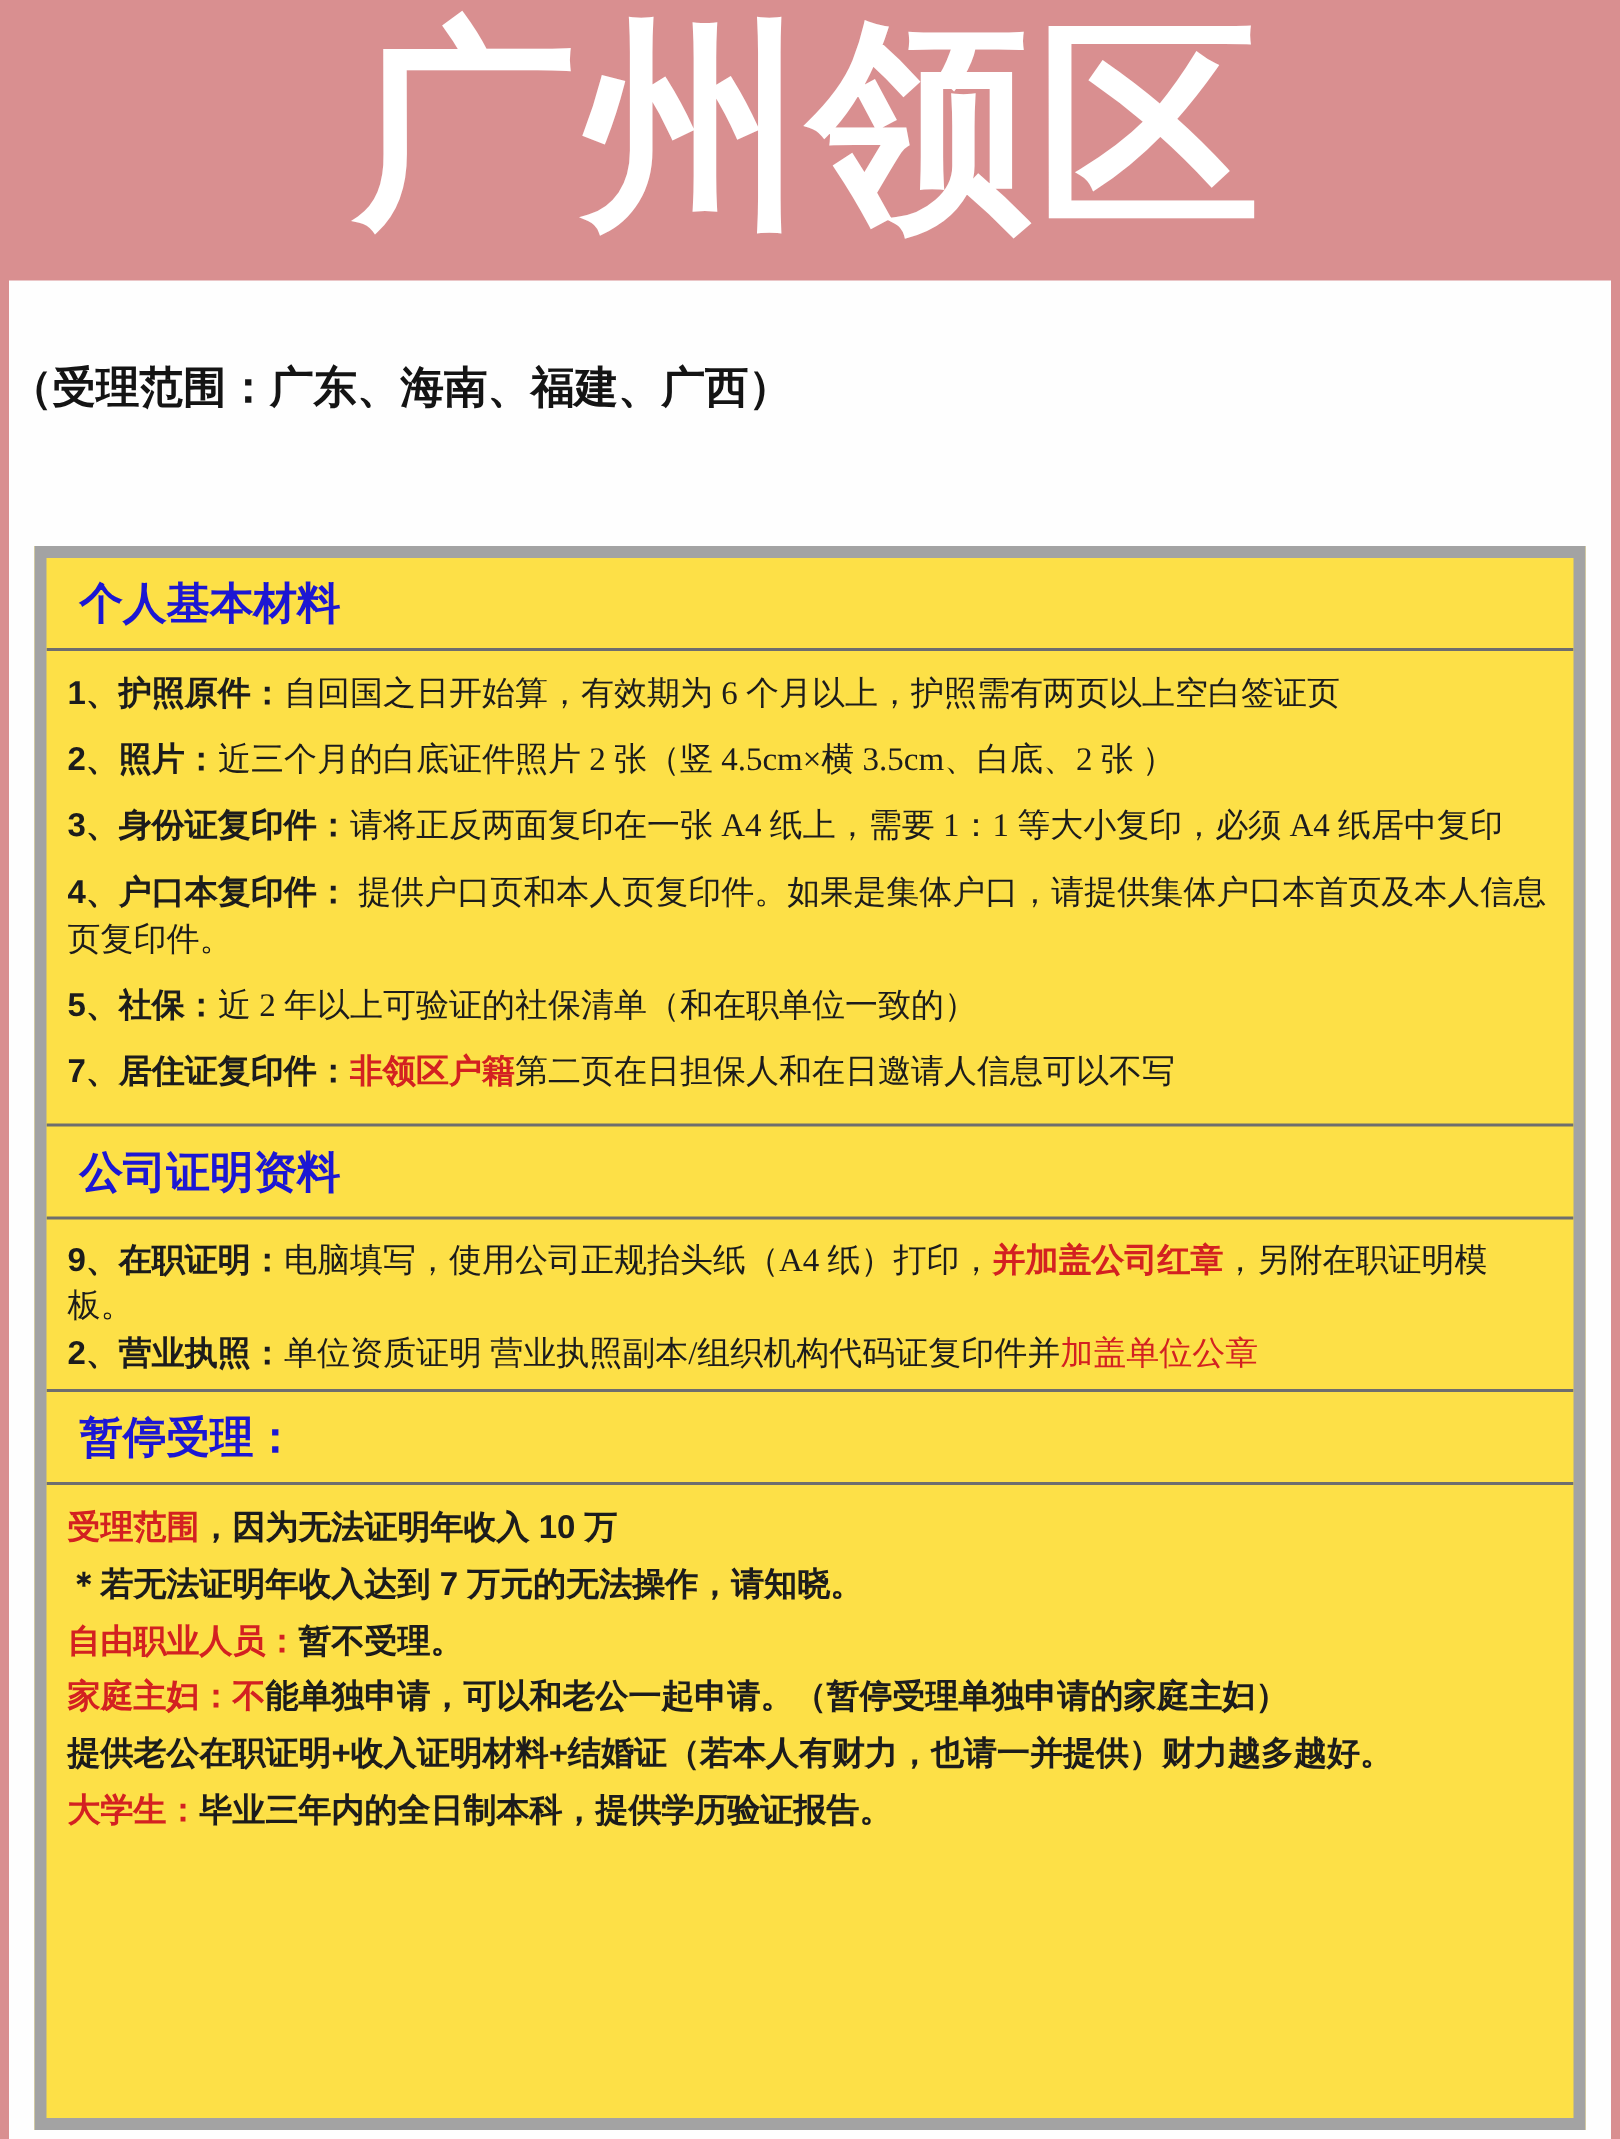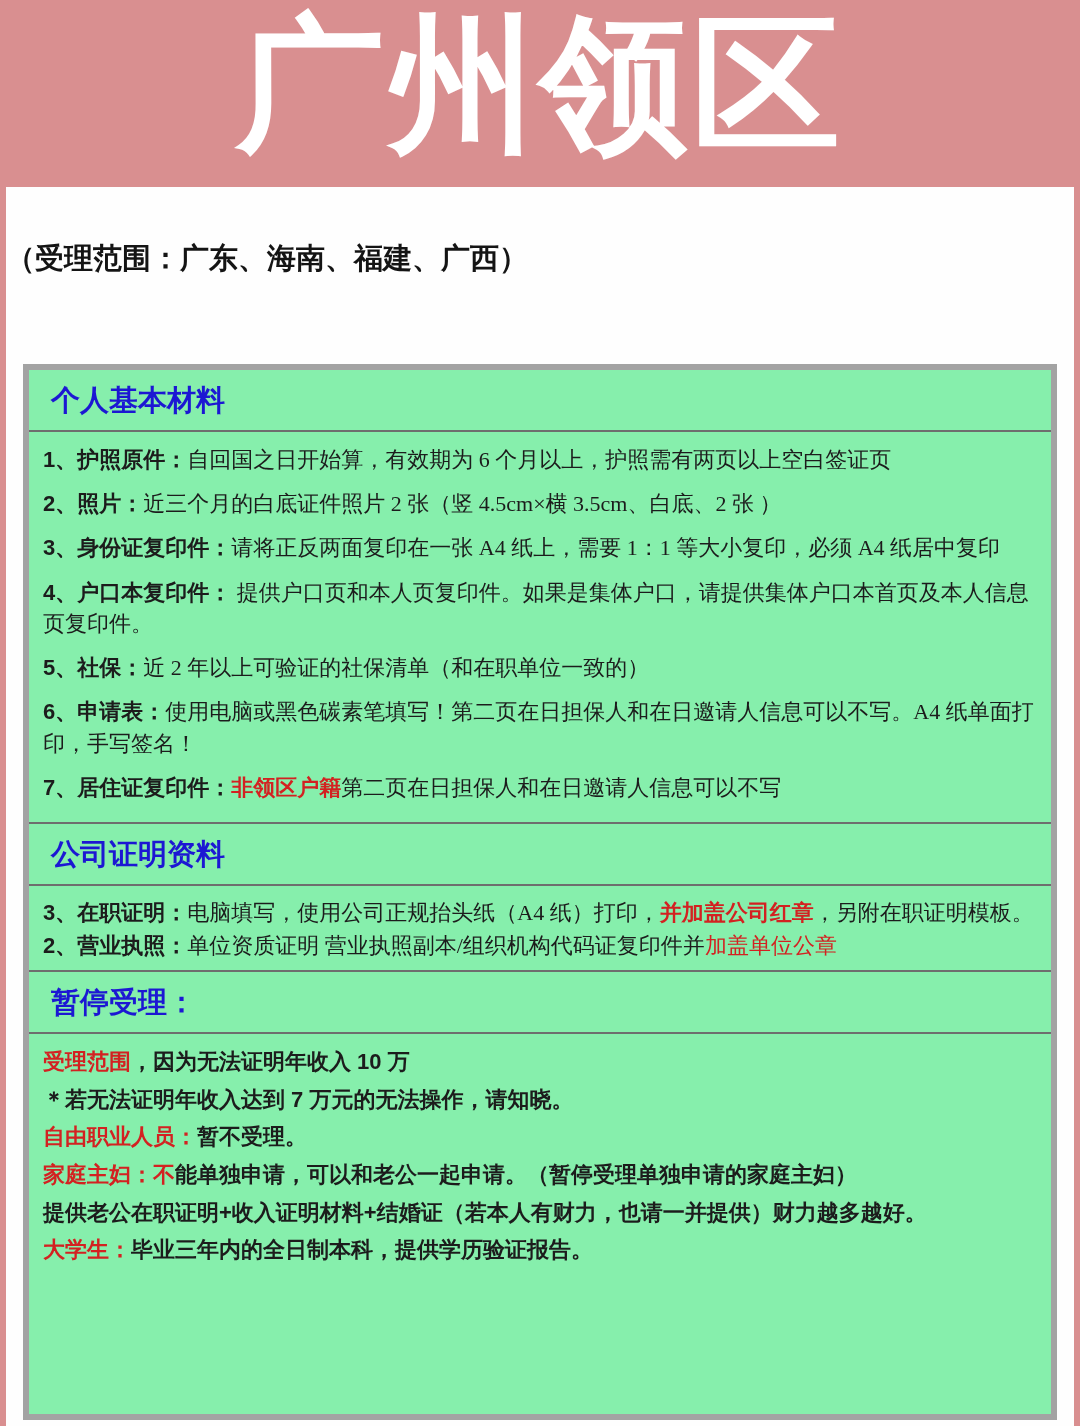--- a/index.html
+++ b/index.html
@@ -44,23 +44,23 @@
     margin: 0;
     padding-top: 52px;
     font-size: 29px;
     font-weight: bold;
     color: #141414;
   }
   
   .req-table {
     position: absolute;
     top: 177px; left: 17px; right: 17px; bottom: 6px;
-    border: 6px solid #a3a3a3;
+    border: 8px solid #a3a3a3;
     overflow: hidden;
-    background: #86efac;
+    background: #fde047;
   }
   .sec-header {
     padding: 11px 10px 9px 22px;
     border-bottom: 2px solid #6e6e6e;
   }
   .sec-title {
     color: var(--blue, #1c17d3);
     font-size: 29px;
     font-weight: bold;
   }
@@ -92,26 +92,25 @@
 <div class="doc">
   <div class="doc-subtitle">（受理范围：广东、海南、福建、广西）</div>
   <div class="req-table" id="sections-root">
       <div class="sec-header"><span class="sec-title">个人基本材料</span></div>
       <div class="sec-body sec-basic">
         <p class="item"><span class="seg-b">1、护照原件：</span><span class="seg-r">自回国之日开始算，有效期为 6 个月以上，护照需有两页以上空白签证页</span></p>
         <p class="item"><span class="seg-b">2、照片：</span><span class="seg-r">近三个月的白底证件照片 2 张（竖 4.5cm×横 3.5cm、白底、2 张 ）</span></p>
         <p class="item"><span class="seg-b">3、身份证复印件：</span><span class="seg-r">请将正反两面复印在一张 A4 纸上，需要 1：1 等大小复印，必须 A4 纸居中复印</span></p>
         <p class="item"><span class="seg-b">4、户口本复印件：</span><span class="seg-r"> 提供户口页和本人页复印件。如果是集体户口，请提供集体户口本首页及本人信息页复印件。</span></p>
         <p class="item"><span class="seg-b">5、社保：</span><span class="seg-r">近 2 年以上可验证的社保清单（和在职单位一致的）</span></p>
-        <p class="item"><span class="seg-b">6、申请表：</span><span class="seg-r">使用电脑或黑色碳素笔填写！第二页在日担保人和在日邀请人信息可以不写。A4 纸单面打印，手写签名！</span></p>
         <p class="item"><span class="seg-b">7、居住证复印件：</span><span class="seg-rb">非领区户籍</span><span class="seg-r">第二页在日担保人和在日邀请人信息可以不写</span></p>
       </div>
       <div class="sec-header"><span class="sec-title">公司证明资料</span></div>
       <div class="sec-body sec-company">
-        <p class="item"><span class="seg-b">3、在职证明：</span><span class="seg-r">电脑填写，使用公司正规抬头纸（A4 纸）打印，</span><span class="seg-rb">并加盖公司红章</span><span class="seg-r">，另附在职证明模板。</span></p>
+        <p class="item"><span class="seg-b">9、在职证明：</span><span class="seg-r">电脑填写，使用公司正规抬头纸（A4 纸）打印，</span><span class="seg-rb">并加盖公司红章</span><span class="seg-r">，另附在职证明模板。</span></p>
         <p class="item"><span class="seg-b">2、营业执照：</span><span class="seg-r">单位资质证明 营业执照副本/组织机构代码证复印件并</span><span class="seg-rd">加盖单位公章</span></p>
       </div>
       <div class="sec-header"><span class="sec-title">暂停受理：</span></div>
       <div class="sec-body sec-suspend">
         <p class="item"><span class="seg-rb">受理范围</span><span class="seg-b">，因为无法证明年收入 10 万</span></p>
         <p class="item"><span class="seg-b">＊若无法证明年收入达到 7 万元的无法操作，请知晓。</span></p>
         <p class="item"><span class="seg-rb">自由职业人员：</span><span class="seg-b">暂不受理。</span></p>
         <p class="item"><span class="seg-rb">家庭主妇：不</span><span class="seg-b">能单独申请，可以和老公一起申请。（暂停受理单独申请的家庭主妇）</span></p>
         <p class="item"><span class="seg-b">提供老公在职证明+收入证明材料+结婚证（若本人有财力，也请一并提供）财力越多越好。</span></p>
         <p class="item"><span class="seg-rb">大学生：</span><span class="seg-b">毕业三年内的全日制本科，提供学历验证报告。</span></p>

